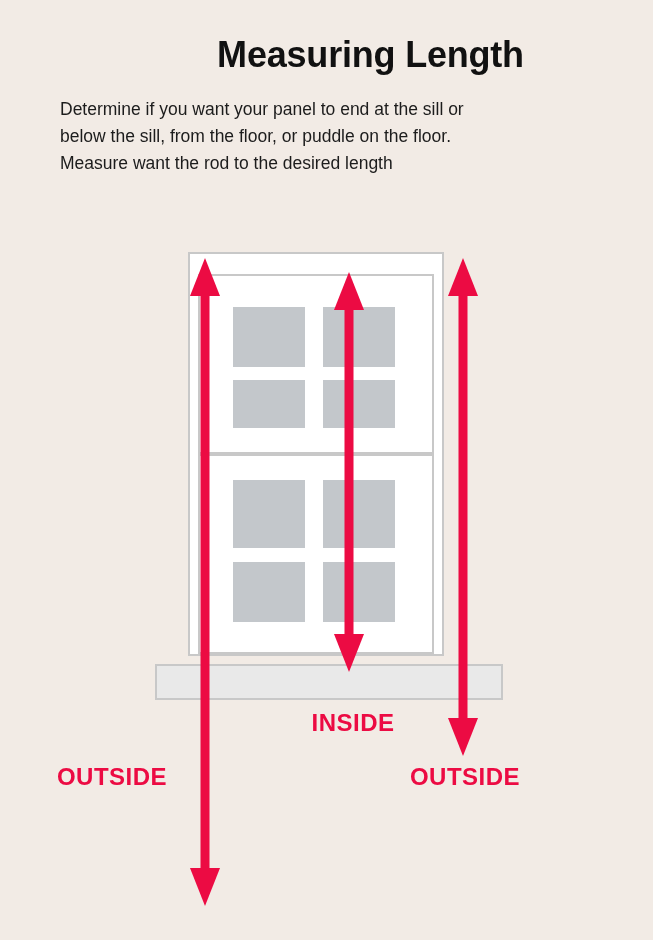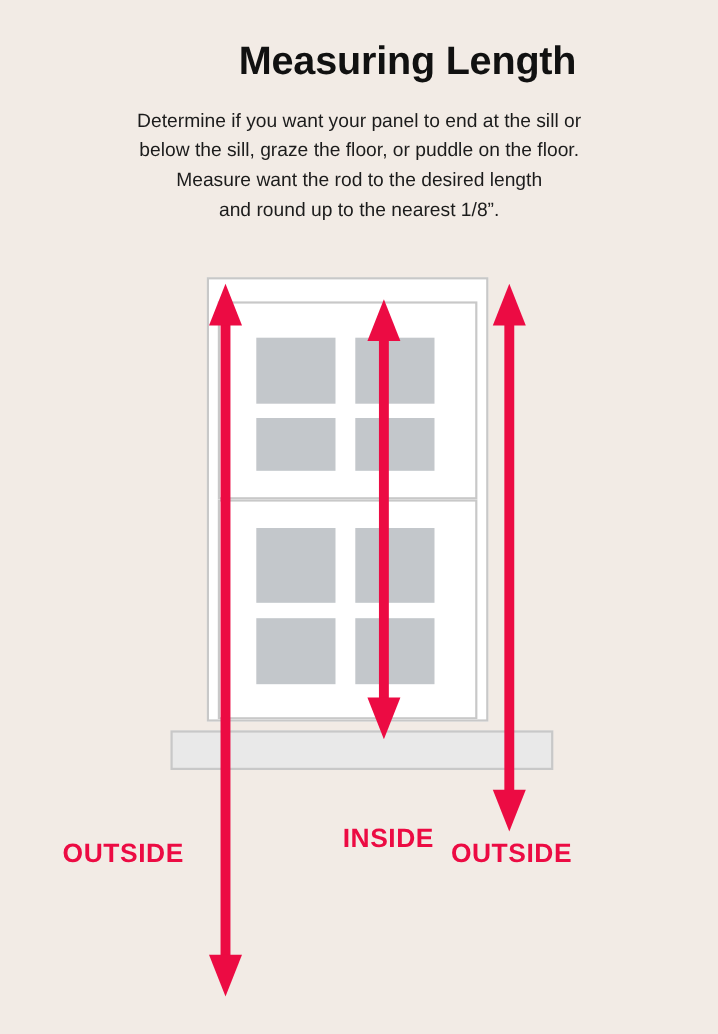--- a/index.html
+++ b/index.html
@@ -31,21 +31,20 @@
     font-weight: bold;
     letter-spacing: -0.2px;
     color: #111111;
     margin-left: 44px;
   }
   .subtitle {
     position: absolute;
     top: 96px;
     left: 60px;
     width: 533px;
-    text-align: center;
     font-size: 17.5px;
     line-height: 27px;
     color: #1c1c1c;
   }
   .subtitle span {
     display: block;
   }
 
   
   .window-wrap {
@@ -113,21 +112,21 @@
   .label {
     position: absolute;
     color: #ec0b43;
     font-weight: bold;
     font-size: 24px;
     letter-spacing: 0.5px;
     line-height: 28px;
   }
   .label-inside {
     left: 288px;
-    top: 749px;
+    top: 709px;
     width: 130px;
     text-align: center;
   }
   .label-outside {
     left: 380px;
     top: 763px;
     width: 170px;
     text-align: center;
   }
   .label-outside-floor {
@@ -147,23 +146,22 @@
 </style>
 </head>
 <body>
 
 <div class="page">
 
   <div class="title">Measuring Length</div>
 
   <div class="subtitle">
     <span>Determine if you want your panel to end at the sill or</span>
-    <span>below the sill, graze the floor, or puddle on the floor.</span>
+    <span>below the sill, from the floor, or puddle on the floor.</span>
     <span>Measure want the rod to the desired length</span>
-    <span>and round up to the nearest 1/8”.</span>
   </div>
 
   <div class="window-wrap">
     <div class="window-frame"></div>
     <div class="sash sash-top"></div>
     <div class="sash sash-bottom"></div>
 
     <div class="pane p1"></div>
     <div class="pane p2"></div>
     <div class="pane p3"></div>

